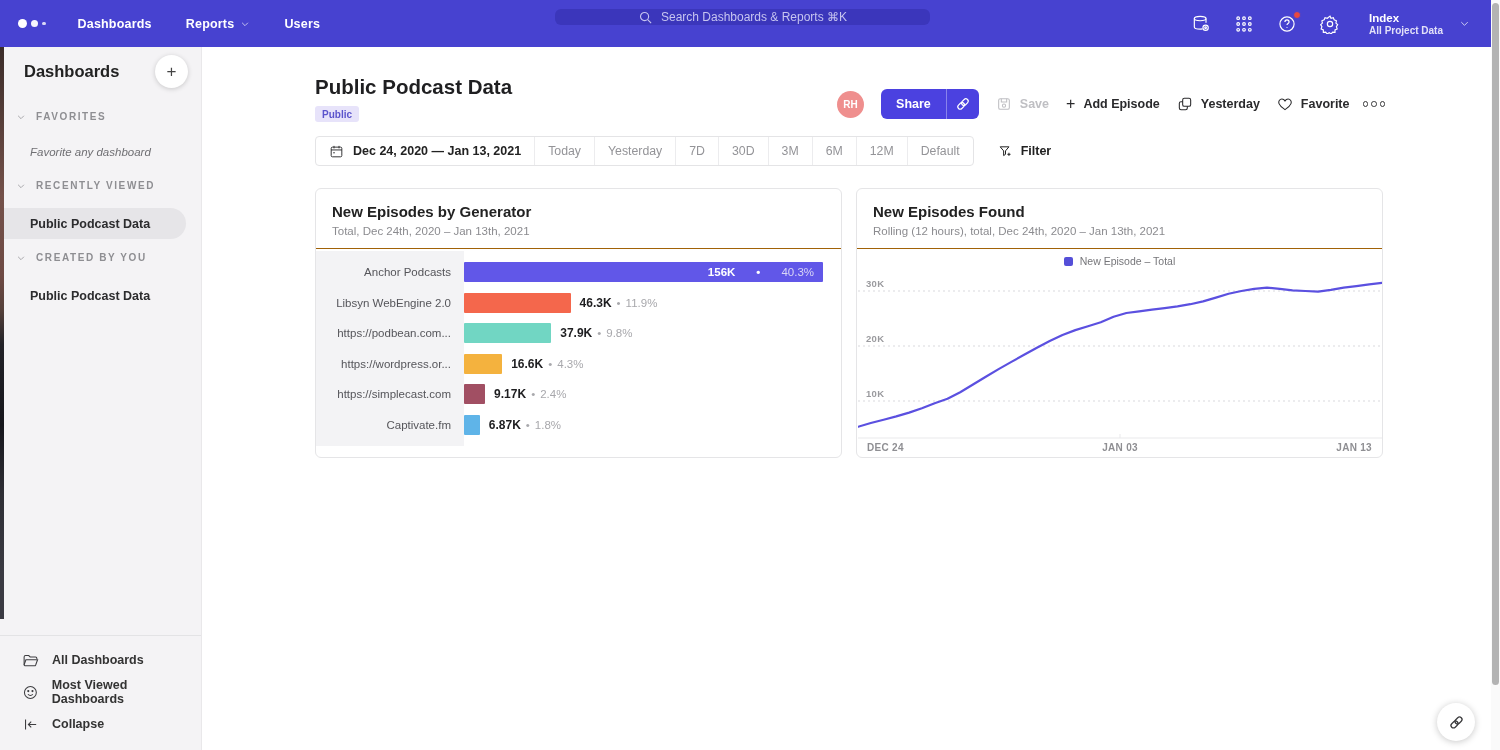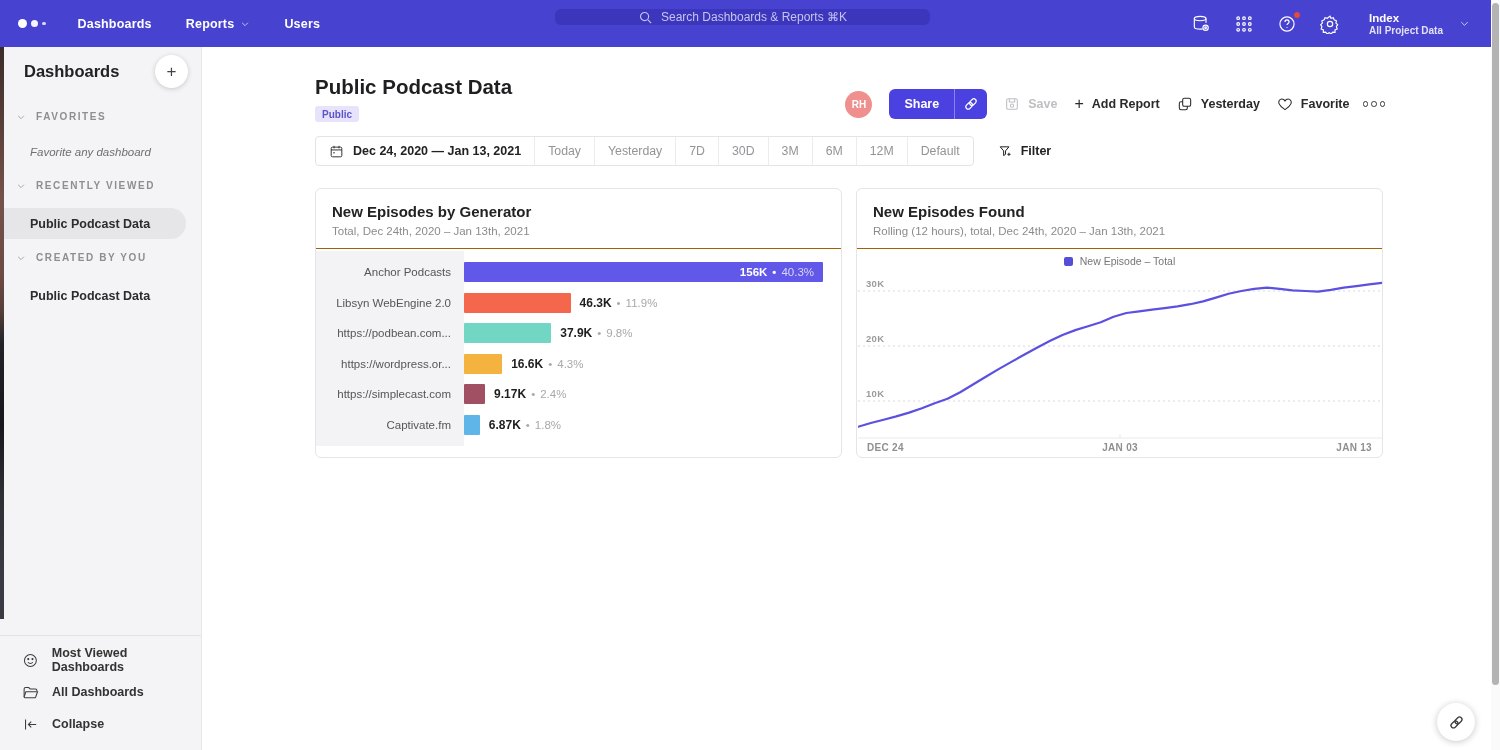--- a/index.html
+++ b/index.html
@@ -82,21 +82,21 @@
   .card-title { font-size:15px; font-weight:700; color:#222; cursor:pointer; }
   .card-sub { font-size:11.5px; color:#8b8b8f; margin-top:5px; }
 
   
   .bar-body { position:absolute; left:0; top:62px; right:0; bottom:0; }
   .bar-label-bg { position:absolute; left:0; top:0; bottom:11px; width:148px; background:#f3f3f5; }
   .bar-row { position:absolute; left:0; height:30.5px; width:100%; display:flex; align-items:center; }
   .bar-label { width:148px; text-align:right; padding-right:13px; font-size:11.5px; color:#55555a; z-index:1; }
   .bar-track { position:relative; flex:1; height:20px; }
   .bar { position:relative; height:20px; border-radius:1px; }
-  .bar-inside { position:absolute; right:9px; top:0; height:20px; display:flex; align-items:center; gap:5px; font-size:11.5px; font-weight:700; color:#fff; }
+  .bar-inside { position:absolute; right:9px; top:0; height:20px; display:flex; align-items:center; gap:21px; font-size:11.5px; font-weight:700; color:#fff; }
   .bar-inside .pct { color:#d9d6f6; font-weight:400; }
   .bar-outside { position:absolute; top:0; height:20px; display:flex; align-items:center; gap:5px; font-size:11.5px; white-space:nowrap; }
   .bar-outside .val { font-weight:700; color:#1e1e20; font-size:12px; }
   .bar-outside .sep { color:#a8a8ac; }
   .bar-outside .pct { color:#a8a8ac; }
 
   
   .legend { position:absolute; top:66px; left:0; right:0; display:flex; align-items:center; justify-content:center; gap:7px; }
   .legend i { width:9px; height:9px; border-radius:2px; display:block; }
   .legend span { font-size:10.5px; color:#76767a; }
@@ -216,33 +216,33 @@
     <svg viewBox="0 0 24 24">
         <polyline points="5 9 12 16 19 9"></polyline>
       </svg>
     <span>CREATED BY YOU</span>
   </div>
   <div class="sb-item" style="top:233px;">Public Podcast Data</div>
 
   <div id="sb-footer">
     <div class="sb-foot-item">
       <svg viewBox="0 0 24 24">
+          <path d="M3 18V7c0-1.1.9-2 2-2h4.5l2 2H19c1.1 0 2 .9 2 2v1"></path>
+          <path d="M3 18l2.5-7H22l-2.7 7.3c-.3.7-1 1.2-1.8 1.2H4.5c-.9 0-1.5-.7-1.5-1.5z"></path>
+        </svg>
+      <span>All Dashboards</span>
+    </div>
+    <div class="sb-foot-item">
+      <svg viewBox="0 0 24 24">
           <circle cx="12" cy="12" r="8.5"></circle>
           <circle cx="9" cy="10" r=".8" fill="#3d3d40"></circle>
           <circle cx="15" cy="10" r=".8" fill="#3d3d40"></circle>
           <path d="M8.5 14.5c1 1.2 2.2 1.8 3.5 1.8s2.5-.6 3.5-1.8"></path>
         </svg>
       <span>Most Viewed Dashboards</span>
-    </div>
-    <div class="sb-foot-item">
-      <svg viewBox="0 0 24 24">
-          <path d="M3 18V7c0-1.1.9-2 2-2h4.5l2 2H19c1.1 0 2 .9 2 2v1"></path>
-          <path d="M3 18l2.5-7H22l-2.7 7.3c-.3.7-1 1.2-1.8 1.2H4.5c-.9 0-1.5-.7-1.5-1.5z"></path>
-        </svg>
-      <span>All Dashboards</span>
     </div>
     <div class="sb-foot-item">
       <svg viewBox="0 0 24 24">
           <line x1="5" y1="5" x2="5" y2="19"></line>
           <line x1="20" y1="12" x2="9" y2="12"></line>
           <polyline points="13 8 9 12 13 16"></polyline>
         </svg>
       <span>Collapse</span>
     </div>
   </div>
@@ -269,21 +269,21 @@
     <div class="text-btn disabled">
       <svg viewBox="0 0 24 24">
           <rect x="4" y="4" width="16" height="16" rx="2.5"></rect>
           <path d="M8 4v5h8V4"></path>
           <circle cx="12" cy="14.5" r="2.4"></circle>
         </svg>
       <span>Save</span>
     </div>
     <div class="text-btn">
       <span class="plus-glyph">+</span>
-      <span>Add Report</span>
+      <span>Add Episode</span>
     </div>
     <div class="text-btn">
       <svg viewBox="0 0 24 24">
           <rect x="8.5" y="3.5" width="12" height="12" rx="2.5"></rect>
           <path d="M15.5 15.5v2.5c0 1.4-1.1 2.5-2.5 2.5H6c-1.4 0-2.5-1.1-2.5-2.5V11c0-1.4 1.1-2.5 2.5-2.5h2.5"></path>
         </svg>
       <span>Yesterday</span>
     </div>
     <div class="text-btn">
       <svg viewBox="0 0 24 24">

